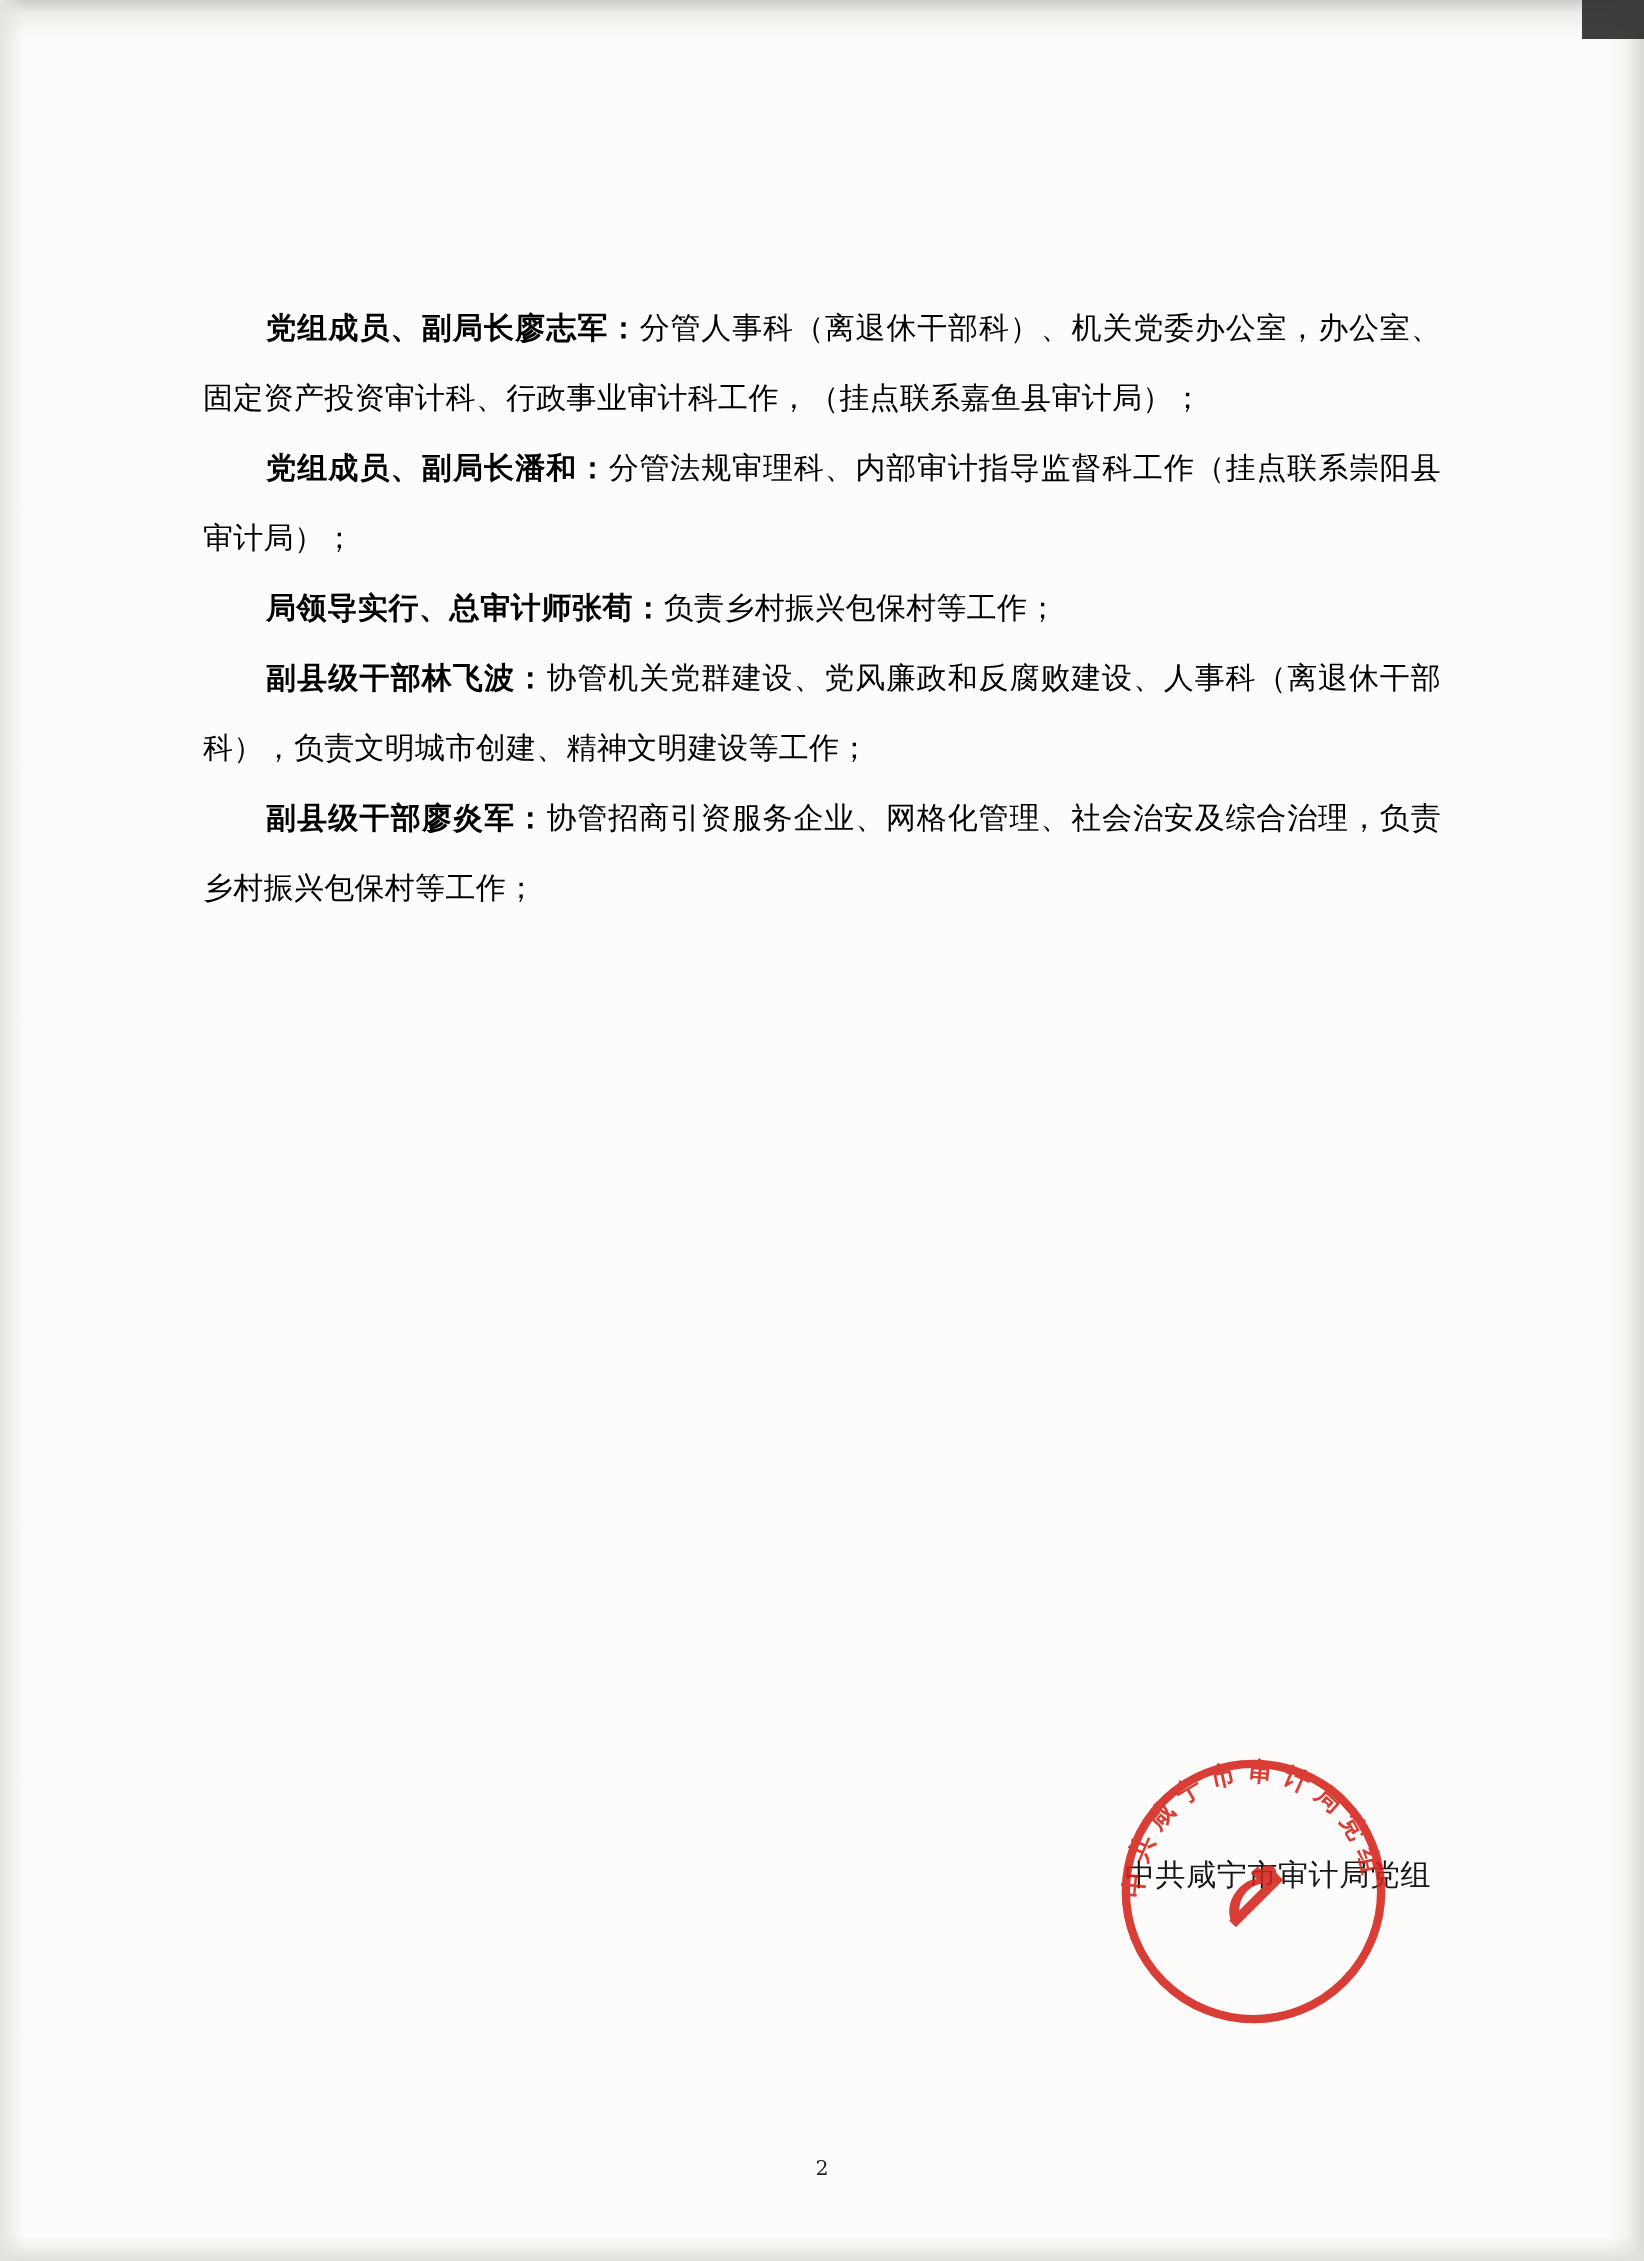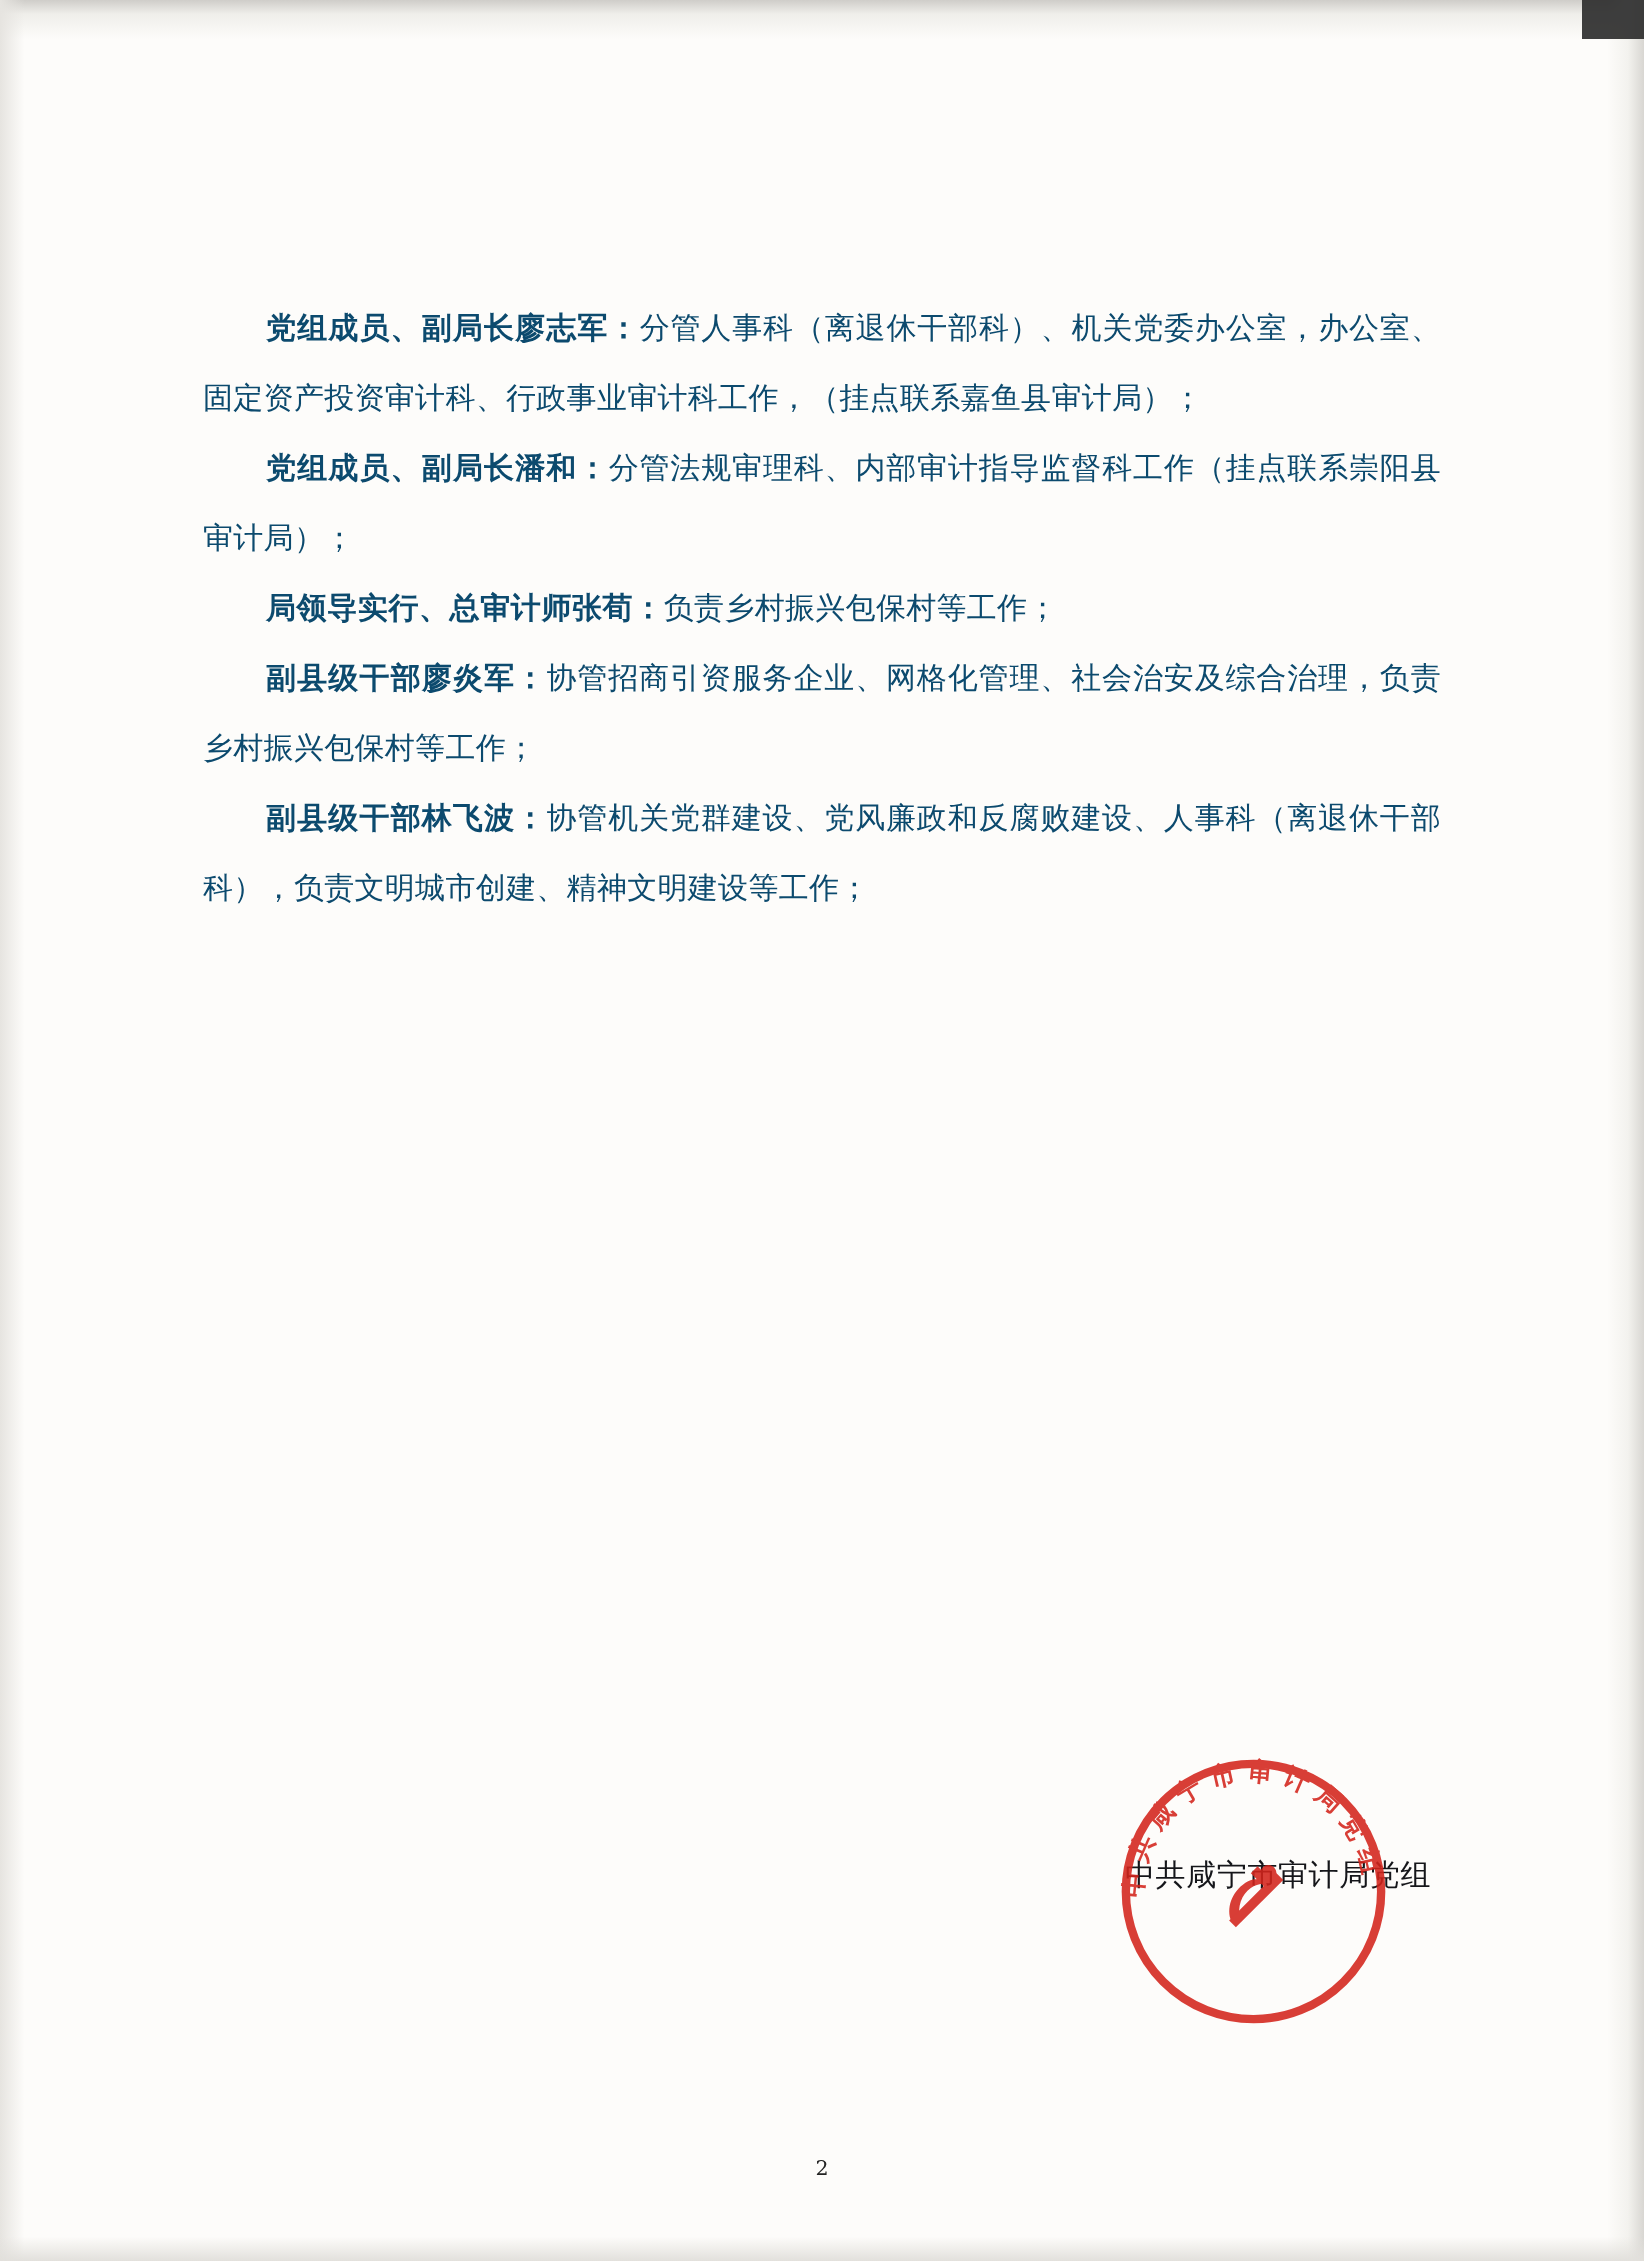--- a/index.html
+++ b/index.html
@@ -52,21 +52,21 @@
     opacity: 0.92;
   }
 
   .body-text {
     position: absolute;
     left: 203px;
     top: 293px;
     width: 1238px;
     font-size: 30px;
     line-height: 70px;
-    color: #0c4a6e;
+    color: #000000;
     letter-spacing: 0.3px;
     text-align: justify;
   }
   .para {
     margin: 0 0 0 0;
     text-indent: 63px;
   }
   .lead {
     font-weight: bold;
     letter-spacing: 0.6px;
@@ -129,25 +129,25 @@
     <p class="para">
       <span class="lead">党组成员、副局长潘和：</span><span>分管法规审理科、内部审计指导监督科工作（挂点联系崇阳县审计局）；</span>
     </p>
 
 
     <p class="para">
       <span class="lead">局领导实行、总审计师张荀：</span><span>负责乡村振兴包保村等工作；</span>
     </p>
 
     <p class="para">
-      <span class="lead">副县级干部廖炎军：</span><span>协管招商引资服务企业、网格化管理、社会治安及综合治理，负责乡村振兴包保村等工作；</span>
+      <span class="lead">副县级干部林飞波：</span><span>协管机关党群建设、党风廉政和反腐败建设、人事科（离退休干部科），负责文明城市创建、精神文明建设等工作；</span>
     </p>
 
     <p class="para">
-      <span class="lead">副县级干部林飞波：</span><span>协管机关党群建设、党风廉政和反腐败建设、人事科（离退休干部科），负责文明城市创建、精神文明建设等工作；</span>
+      <span class="lead">副县级干部廖炎军：</span><span>协管招商引资服务企业、网格化管理、社会治安及综合治理，负责乡村振兴包保村等工作；</span>
     </p>
 
 
   </div>
 
   <div class="sign-block">
     <div class="sign-line-1">中共咸宁市审计局党组</div>
   </div>
 
   <div class="seal">

